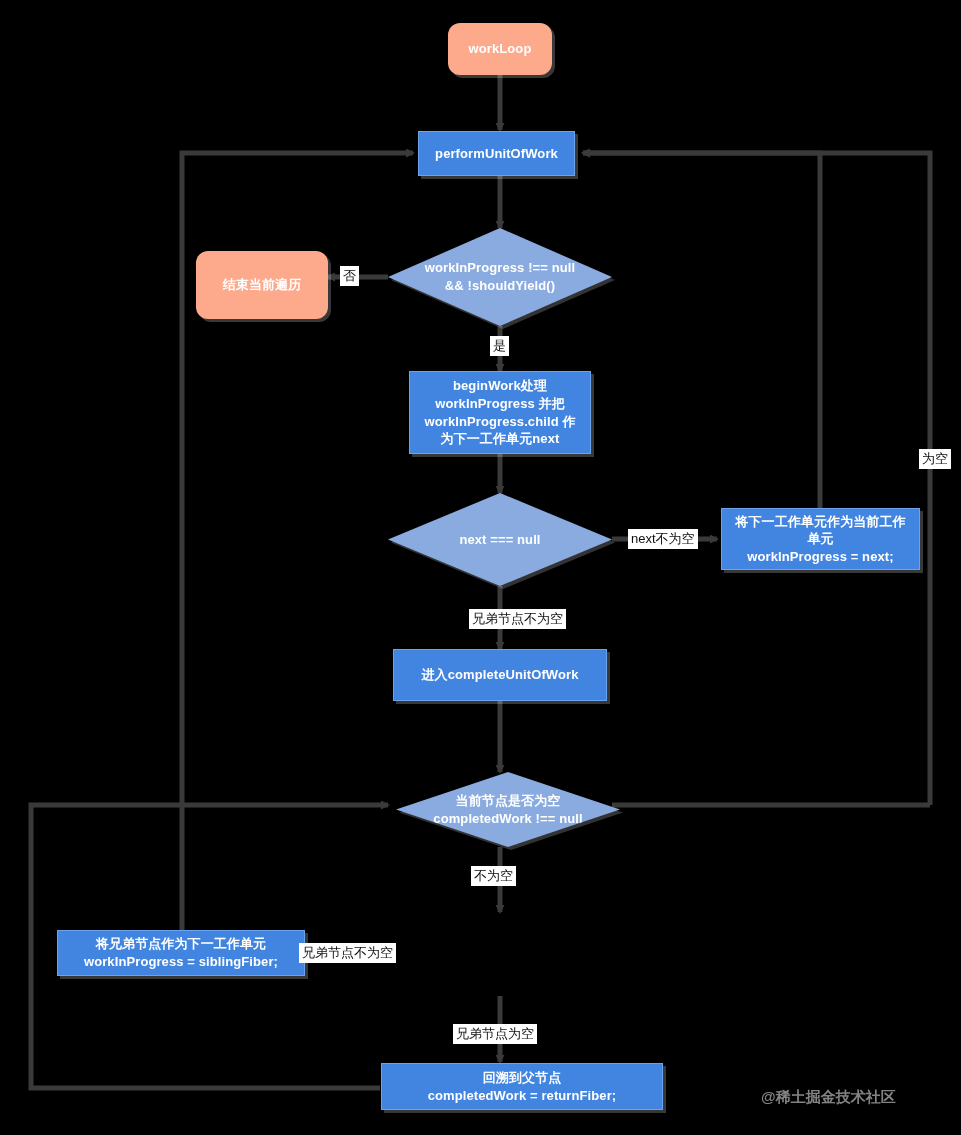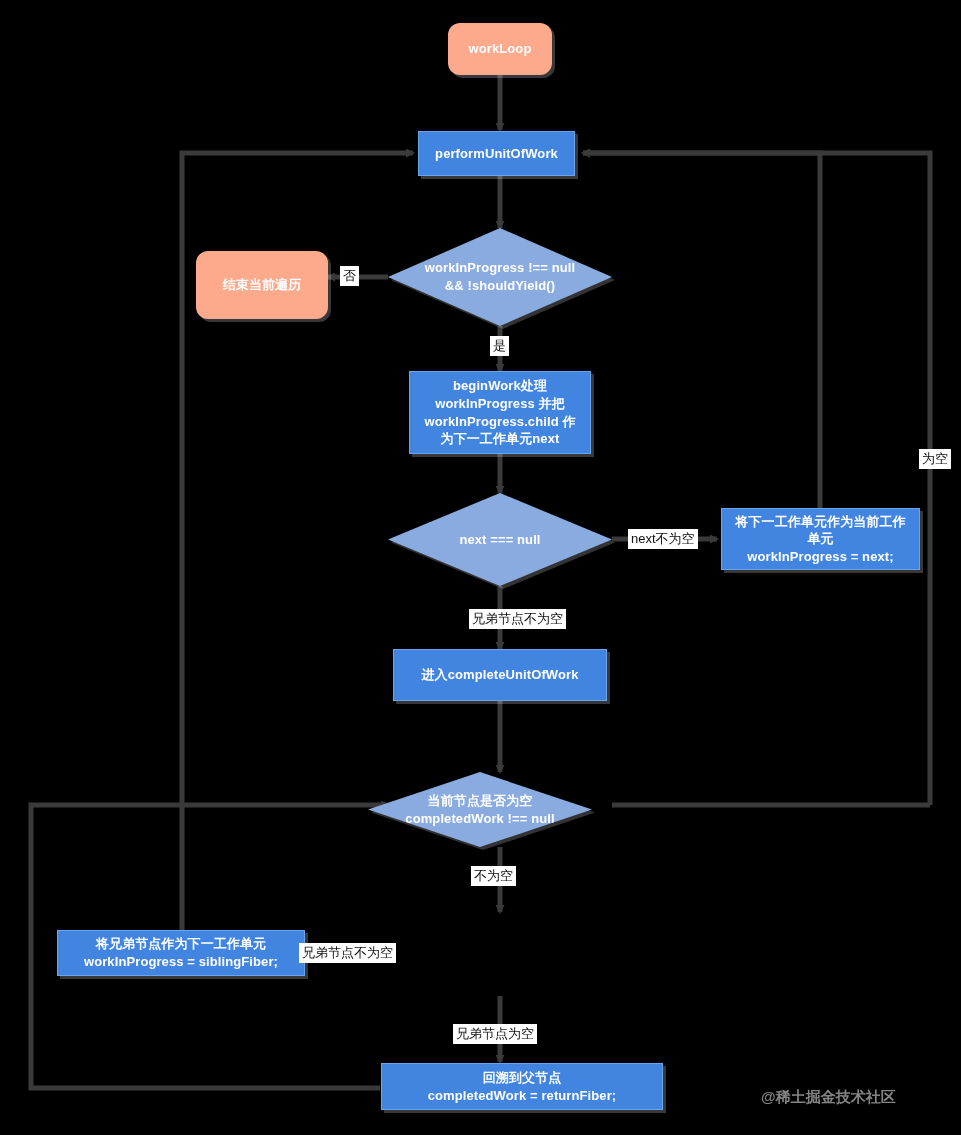--- a/index.html
+++ b/index.html
@@ -162,21 +162,21 @@
       <span class="dlabel">next === null</span>
     </div>
   </div>
 
   <div class="node rect" style="left:721px; top:508px; width:199px; height:62px;">将下一工作单元作为当前工作
 单元
 workInProgress = next;</div>
 
   <div class="node rect" style="left:393px; top:649px; width:214px; height:52px;">进入completeUnitOfWork</div>
 
-  <div class="diamond-wrap" style="left:368px; top:772px; width:224px; height:75px;">
+  <div class="diamond-wrap" style="left:396px; top:772px; width:224px; height:75px;">
     <div class="diamond-shadow"></div>
     <div class="node diamond" style="left:0; top:0; width:224px; height:75px;">
       <span class="dlabel">当前节点是否为空
 completedWork !== null</span>
     </div>
   </div>
 
   <div class="node rect" style="left:57px; top:930px; width:248px; height:46px;">将兄弟节点作为下一工作单元
 workInProgress = siblingFiber;</div>
 

